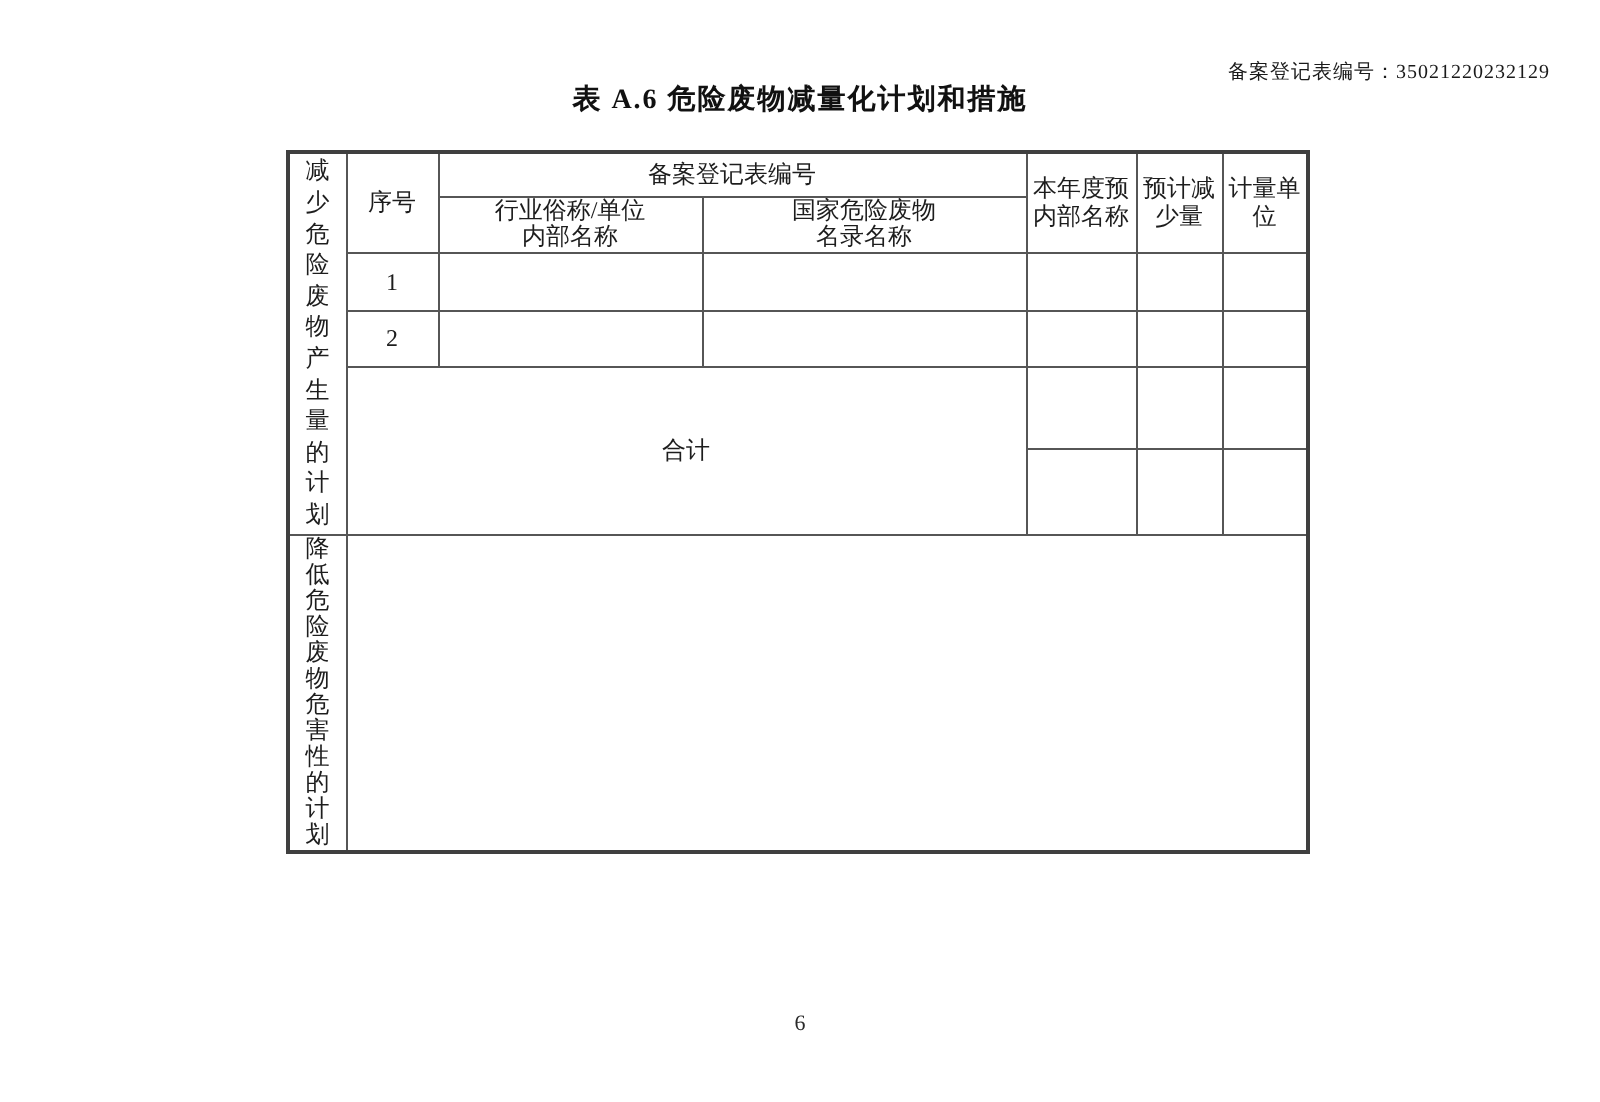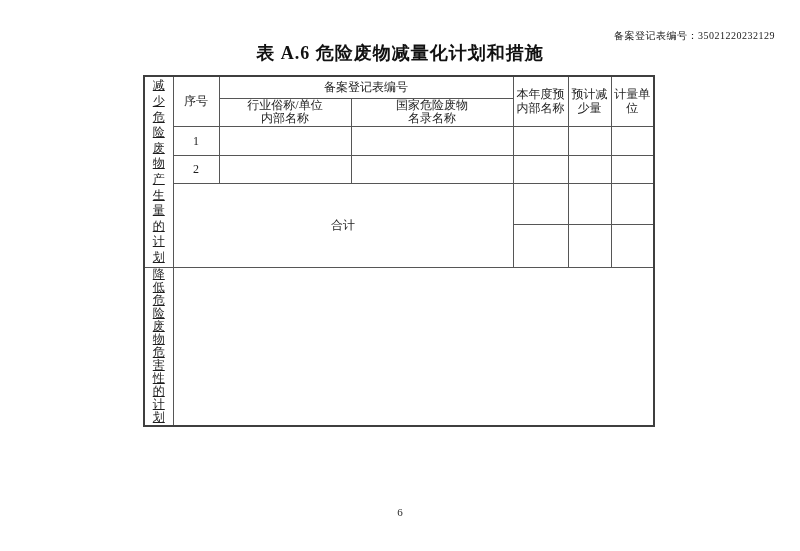--- a/index.html
+++ b/index.html
@@ -20,21 +20,21 @@
     font-size: 10px;
     letter-spacing: 0.5px;
     color: #1a1a1a;
   }
   .doc-title {
     position: absolute;
     top: 41px;
     left: 0;
     width: 100%;
     text-align: center;
-    font-size: 18px;
+    font-size: 14px;
     font-weight: bold;
     letter-spacing: 1px;
     color: #111111;
   }
   table.form-table {
     position: absolute;
     left: 143px;
     top: 75px;
     width: 510px;
     border-collapse: collapse;
@@ -49,21 +49,20 @@
     color: #1d1d1d;
     overflow: hidden;
   }
   .pre { white-space: pre-line; line-height: 1.15; }
   td.vlabel {
     padding: 0 7px;
     line-height: 15.6px;
     letter-spacing: 0;
     word-break: break-all;
     text-align: center;
-    text-decoration: underline;
   }
   td.vlabel.tight { line-height: 13.0px; }
   .page-number {
     position: absolute;
     top: 506px;
     left: 0;
     width: 100%;
     text-align: center;
     font-size: 11px;
     color: #2a2a2a;

